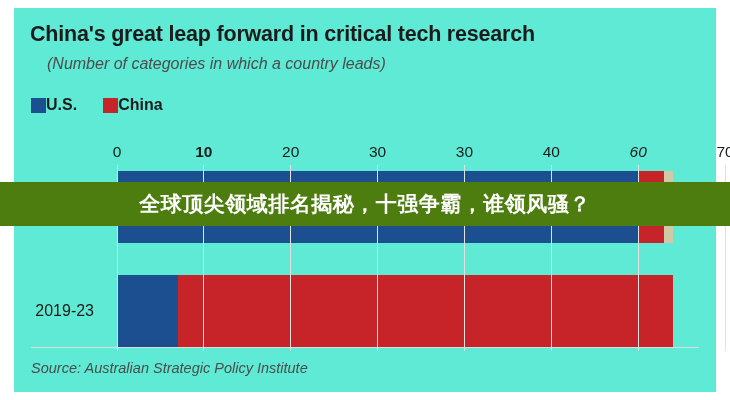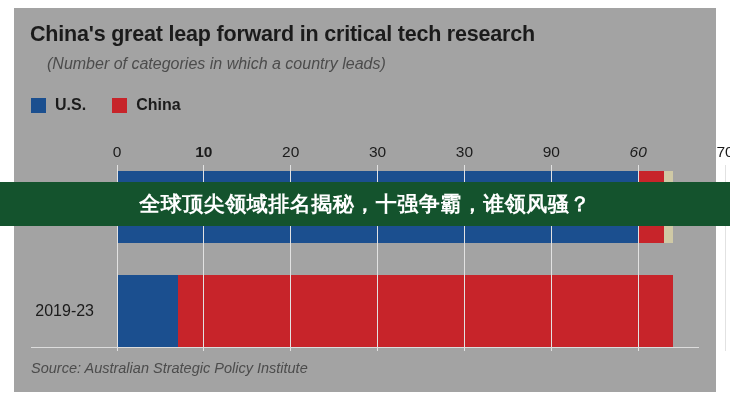--- a/index.html
+++ b/index.html
@@ -18,21 +18,21 @@
     width: 730px;
     height: 400px;
     background: #ffffff;
   }
   .card {
     position: absolute;
     left: 14px;
     top: 8px;
     width: 702px;
     height: 384px;
-    background: #a3a3a3;
+    background: #5eead4;
     box-sizing: border-box;
   }
   .chart-title {
     position: absolute;
     left: 16px;
     top: 14px;
     font-size: 21.5px;
     font-weight: bold;
     color: #1b1b1b;
     letter-spacing: -0.2px;
@@ -51,21 +51,20 @@
     position: absolute;
     left: 17px;
     top: 88px;
     display: flex;
     align-items: center;
     gap: 26px;
   }
   .legend-item {
     display: flex;
     align-items: center;
-    gap: 9px;
     justify-content: flex-end;
   }
   .legend-swatch {
     width: 15px;
     height: 15px;
   }
   .legend-label {
     font-size: 16px;
     font-weight: bold;
     color: #1b1b1b;
@@ -144,21 +143,21 @@
     height: 1px;
     background: #dcdcdc;
   }
 
   .overlay-banner {
     position: absolute;
     left: 0;
     top: 182px;
     width: 730px;
     height: 44px;
-    background: #14532d;
+    background: #4d7c0f;
     display: flex;
     align-items: center;
     justify-content: center;
   }
   .overlay-text {
     font-size: 21px;
     font-weight: bold;
     color: #ffffff;
     letter-spacing: 0.5px;
     white-space: nowrap;
@@ -184,21 +183,21 @@
       </div>
     </div>
 
     <div class="plot">
       <div class="axis-top" id="axis-top">
           <div class="tick" style="left: 0%;">0</div>
           <div class="tick" style="left: 14.2857%; font-weight: bold;">10</div>
           <div class="tick" style="left: 28.5714%;">20</div>
           <div class="tick" style="left: 42.8571%;">30</div>
           <div class="tick" style="left: 57.1429%;">30</div>
-          <div class="tick" style="left: 71.4286%;">90</div>
+          <div class="tick" style="left: 71.4286%;">40</div>
           <div class="tick" style="left: 85.7143%; font-style: italic;">60</div>
           <div class="tick" style="left: 100%;">70</div>
         </div>
       <div class="plot-inner" id="plot-inner">
           <div class="row" style="top: 6px; height: 72px;">
             <div class="row-label">2003-07</div>
             <div class="bar-seg" style="left: 0%; width: 85.7143%; background: rgb(27, 79, 143);"></div>
             <div class="bar-seg" style="left: 85.7143%; width: 4.28571%; background: rgb(199, 36, 42);"></div>
             <div class="bar-seg" style="left: 90%; width: 1.42857%; background: rgb(207, 201, 165);"></div>
           </div>

